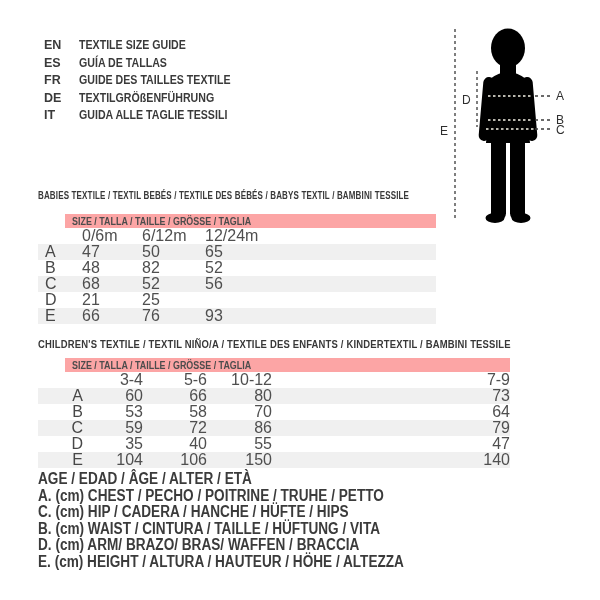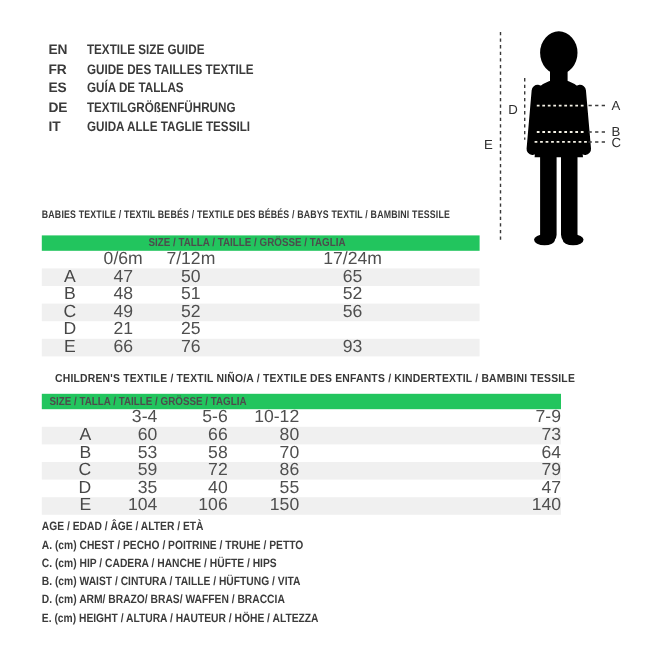--- a/index.html
+++ b/index.html
@@ -16,52 +16,52 @@
   .lang-row{display:grid;grid-template-columns:35px auto;height:17.5px;line-height:17.5px;}
 
   
   .figure{position:absolute;left:438px;top:13px;width:162px;height:214px;}
 
   
   .tbl{position:absolute;left:38px;}
   .tbl-title{height:12px;line-height:12px;font-size:10px;font-weight:700;color:#383838;letter-spacing:0.2px;}
   .mb12{margin-bottom:12px;}
   .mb8{margin-bottom:8px;}
-  .size-bar{height:14px;line-height:14px;background:#22c55e;color:#4c4c4c;
-    font-size:10.5px;font-weight:700;padding-left:7px;box-sizing:border-box;}
+  .size-bar{height:14px;line-height:14px;background:#fca5a5;color:#4c4c4c;
+    font-size:10.5px;font-weight:700;padding-left:7px;box-sizing:border-box;margin-left:27px;}
   .grid-b{display:grid;grid-template-columns:44px 60px 63px 1fr;}
   .grid-c{display:grid;grid-template-columns:45px 60px 64px 65px 1fr;text-align:right;}
   .hdr .cell,.row .cell{height:16px;line-height:16px;font-size:16px;color:#4f4f4f;}
   .row .lbl{padding-left:7px;color:#474747;}
   .hdr .lbl{padding-left:7px;}
   .stripe{background:#f0f0f0;}
 
   
-  .legend{position:absolute;left:38px;top:471px;font-size:11px;font-weight:700;color:#3b3b3b;}
+  .legend{position:absolute;left:38px;top:471px;font-size:16px;font-weight:700;color:#3b3b3b;}
   .legend-line{height:16.5px;line-height:16.5px;}
 
   svg text{font-family:"Liberation Sans",sans-serif;font-size:12px;fill:#2e2e2e;}
 </style>
 </head>
 <body>
 
 <div class="page">
 
   <div class="lang">
     <div class="lang-row">
       <span>EN</span>
       <span><span class="cond">TEXTILE SIZE GUIDE</span></span>
     </div>
     <div class="lang-row">
+      <span>ES</span>
+      <span><span class="cond">GUÍA DE TALLAS</span></span>
+    </div>
+    <div class="lang-row">
       <span>FR</span>
       <span><span class="cond">GUIDE DES TAILLES TEXTILE</span></span>
-    </div>
-    <div class="lang-row">
-      <span>ES</span>
-      <span><span class="cond">GUÍA DE TALLAS</span></span>
     </div>
     <div class="lang-row">
       <span>DE</span>
       <span><span class="cond">TEXTILGRÖßENFÜHRUNG</span></span>
     </div>
     <div class="lang-row">
       <span>IT</span>
       <span><span class="cond">GUIDA ALLE TAGLIE TESSILI</span></span>
     </div>
   </div>
@@ -95,62 +95,62 @@
       <line x1="97" y1="116" x2="114" y2="116" stroke="#3a3a3a" stroke-width="1.4" stroke-dasharray="3 3"></line>
 
       <text x="118" y="87">A</text>
       <text x="118" y="111">B</text>
       <text x="118" y="121">C</text>
       <text x="24" y="91">D</text>
       <text x="2" y="122">E</text>
     </svg>
   </div>
 
-  <section class="tbl" style="top:190px;width:398px;text-align:center;">
+  <section class="tbl" style="top:190px;width:398px;">
     <div class="tbl-title mb12"><span class="cond80">BABIES TEXTILE / TEXTIL BEBÉS / TEXTILE DES BÉBÉS / BABYS TEXTIL / BAMBINI TESSILE</span></div>
     <div class="size-bar"><span class="cond">SIZE / TALLA / TAILLE / GRÖSSE / TAGLIA</span></div>
     <div class="grid-b hdr">
       <div class="cell lbl"></div>
       <div class="cell">0/6m</div>
-      <div class="cell">7/12m</div>
-      <div class="cell">17/24m</div>
+      <div class="cell">6/12m</div>
+      <div class="cell">12/24m</div>
     </div>
     <div class="grid-b row stripe">
       <div class="cell lbl">A</div>
       <div class="cell">47</div>
       <div class="cell">50</div>
       <div class="cell">65</div>
     </div>
     <div class="grid-b row">
       <div class="cell lbl">B</div>
       <div class="cell">48</div>
-      <div class="cell">51</div>
+      <div class="cell">82</div>
       <div class="cell">52</div>
     </div>
     <div class="grid-b row stripe">
       <div class="cell lbl">C</div>
-      <div class="cell">49</div>
+      <div class="cell">68</div>
       <div class="cell">52</div>
       <div class="cell">56</div>
     </div>
     <div class="grid-b row">
       <div class="cell lbl">D</div>
       <div class="cell">21</div>
       <div class="cell">25</div>
     </div>
     <div class="grid-b row stripe">
       <div class="cell lbl">E</div>
       <div class="cell">66</div>
       <div class="cell">76</div>
       <div class="cell">93</div>
     </div>
   </section>
 
   <section class="tbl" style="top:338px;width:472px;">
-    <div class="tbl-title mb8" style="font-size:10.5px;margin-left:12px;"><span class="cond90">CHILDREN'S TEXTILE / TEXTIL NIÑO/A / TEXTILE DES ENFANTS / KINDERTEXTIL / BAMBINI TESSILE</span></div>
+    <div class="tbl-title mb8" style="font-size:10.5px;"><span class="cond90">CHILDREN'S TEXTILE / TEXTIL NIÑO/A / TEXTILE DES ENFANTS / KINDERTEXTIL / BAMBINI TESSILE</span></div>
     <div class="size-bar"><span class="cond">SIZE / TALLA / TAILLE / GRÖSSE / TAGLIA</span></div>
     <div class="grid-c hdr">
       <div class="cell lbl"></div>
       <div class="cell">3-4</div>
       <div class="cell">5-6</div>
       <div class="cell">10-12</div>
       <div class="cell">7-9</div>
     </div>
     <div class="grid-c row stripe">
       <div class="cell lbl">A</div>

